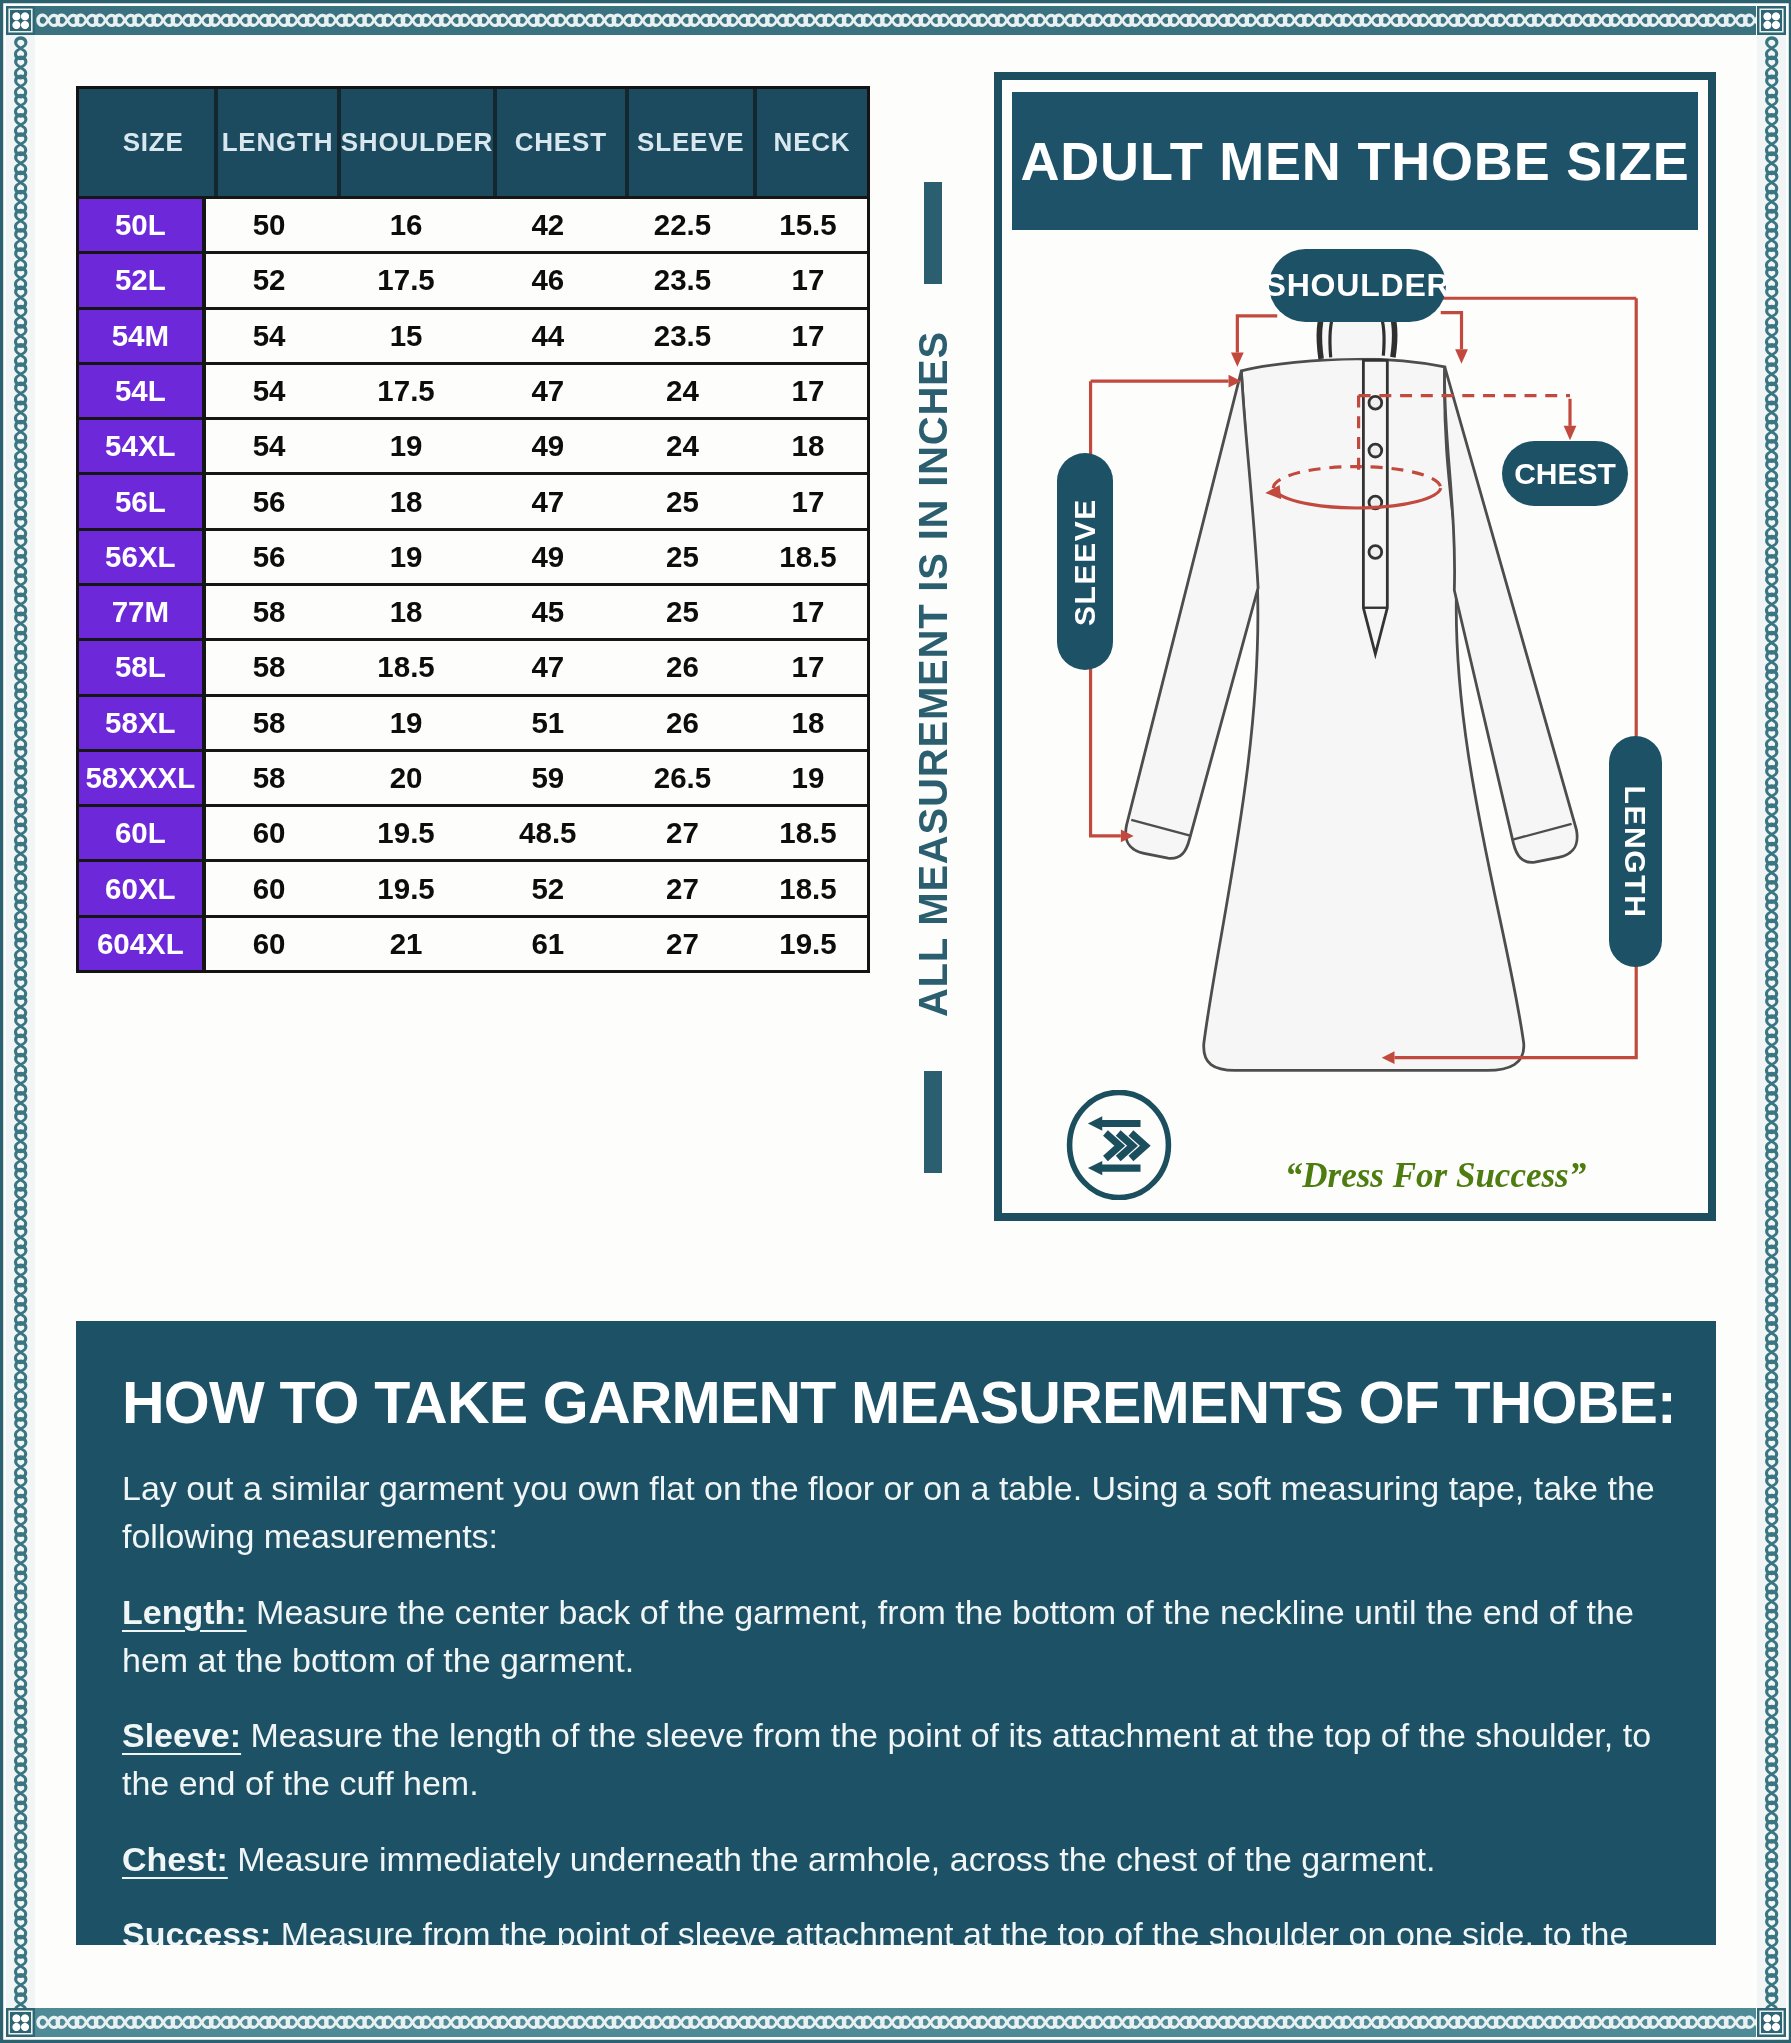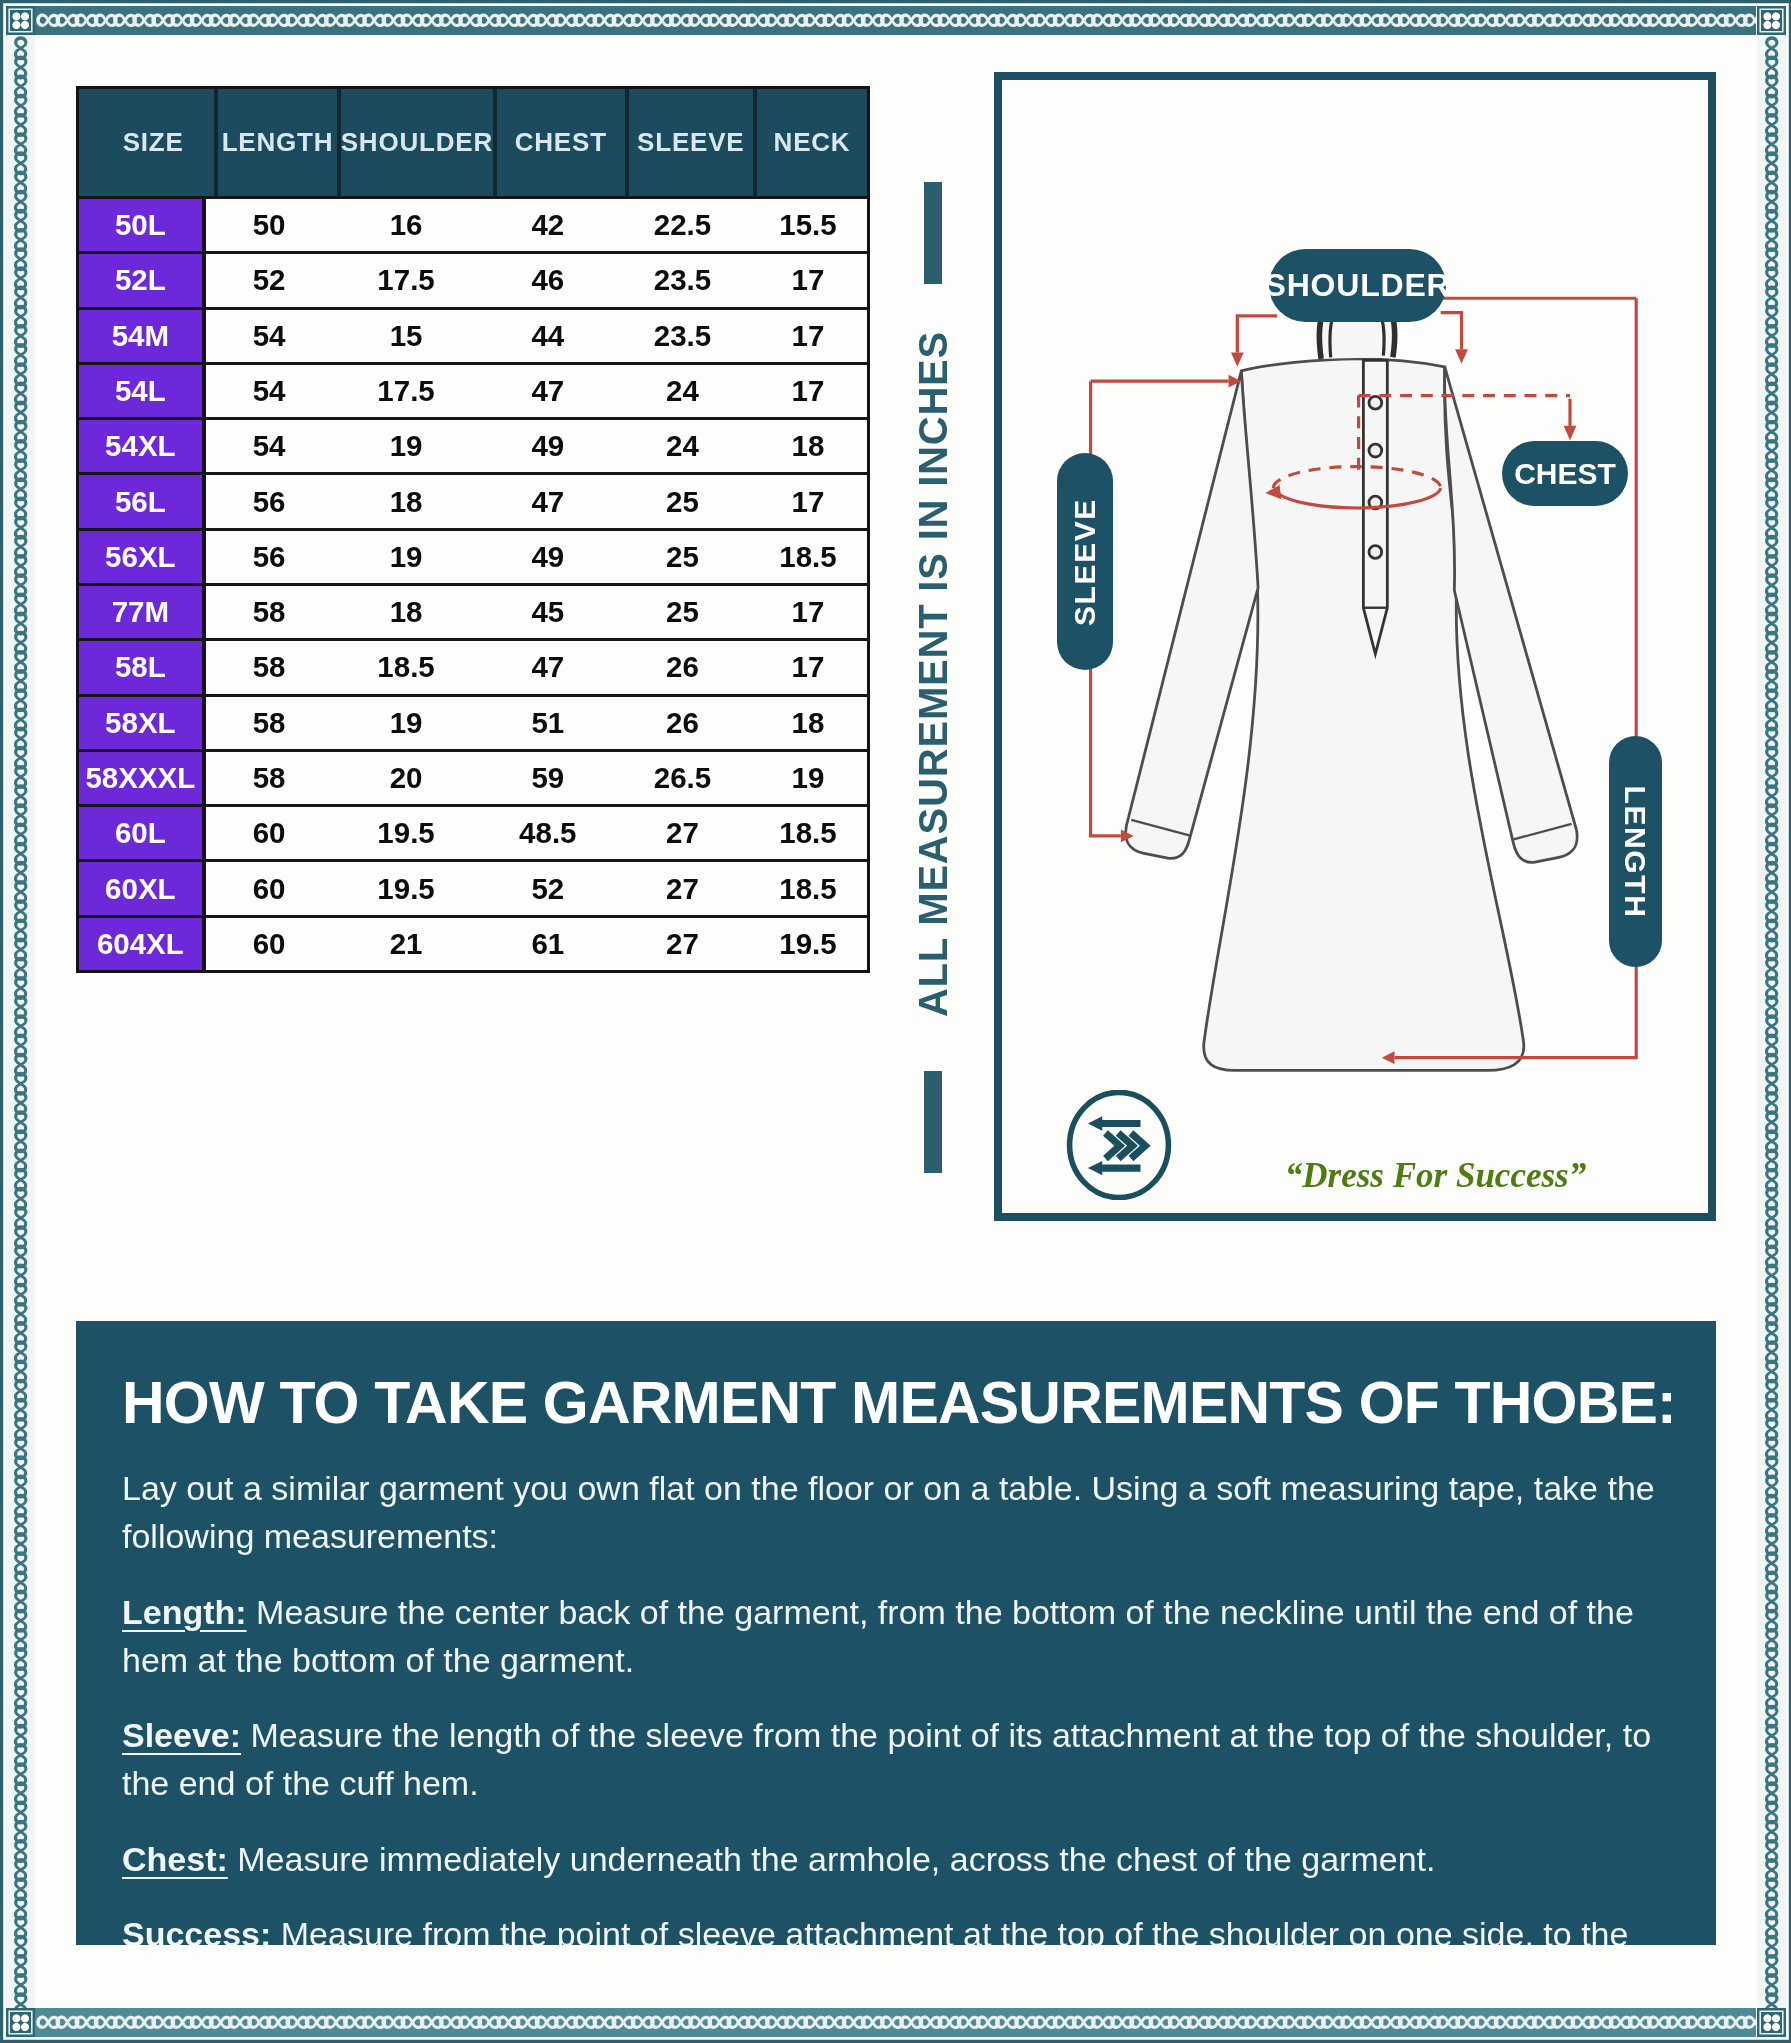--- a/index.html
+++ b/index.html
@@ -256,20 +256,21 @@
       <div class="td">19.5</div>
     </div>
   </div>
   </div>
 
   <div class="unit-bar" style="left:924px;top:182px;"></div>
   <div class="unit-note">ALL MEASUREMENT IS IN INCHES</div>
   <div class="unit-bar" style="left:924px;top:1071px;"></div>
 
   <div class="diagram-panel"></div>
+  <div class="diagram-title">ADULT MEN THOBE SIZE</div>
 
   <svg class="thobe-svg" viewBox="0 0 875 1055">
 
     <path d="M290,165 C298,300 306,372 310,430 C318,640 262,862 243,1008 C241,1034 256,1042 282,1042 L598,1042 C626,1042 646,1034 644,1008 C624,862 552,640 560,430 C564,372 542,300 545,160 C510,153 480,150 435,150 C390,150 320,157 290,165 Z" fill="#f6f6f7" stroke="#4d4d4d" stroke-width="3.5"></path>
 
     <path d="M290,165 L146,735 C142,756 150,766 168,770 L198,776 C214,778 221,768 225,752 L311,437 C305,330 294,240 290,165 Z" fill="#f6f6f7" stroke="#4d4d4d" stroke-width="3.5"></path>
     <path d="M545,160 L710,740 C714,761 706,771 688,775 L658,781 C642,783 635,773 631,757 L557,440 C560,335 542,240 545,160 Z" fill="#f6f6f7" stroke="#4d4d4d" stroke-width="3.5"></path>
     <path d="M152,728 L227,748" fill="none" stroke="#4d4d4d" stroke-width="3"></path>
     <path d="M704,733 L629,753" fill="none" stroke="#4d4d4d" stroke-width="3"></path>
 

